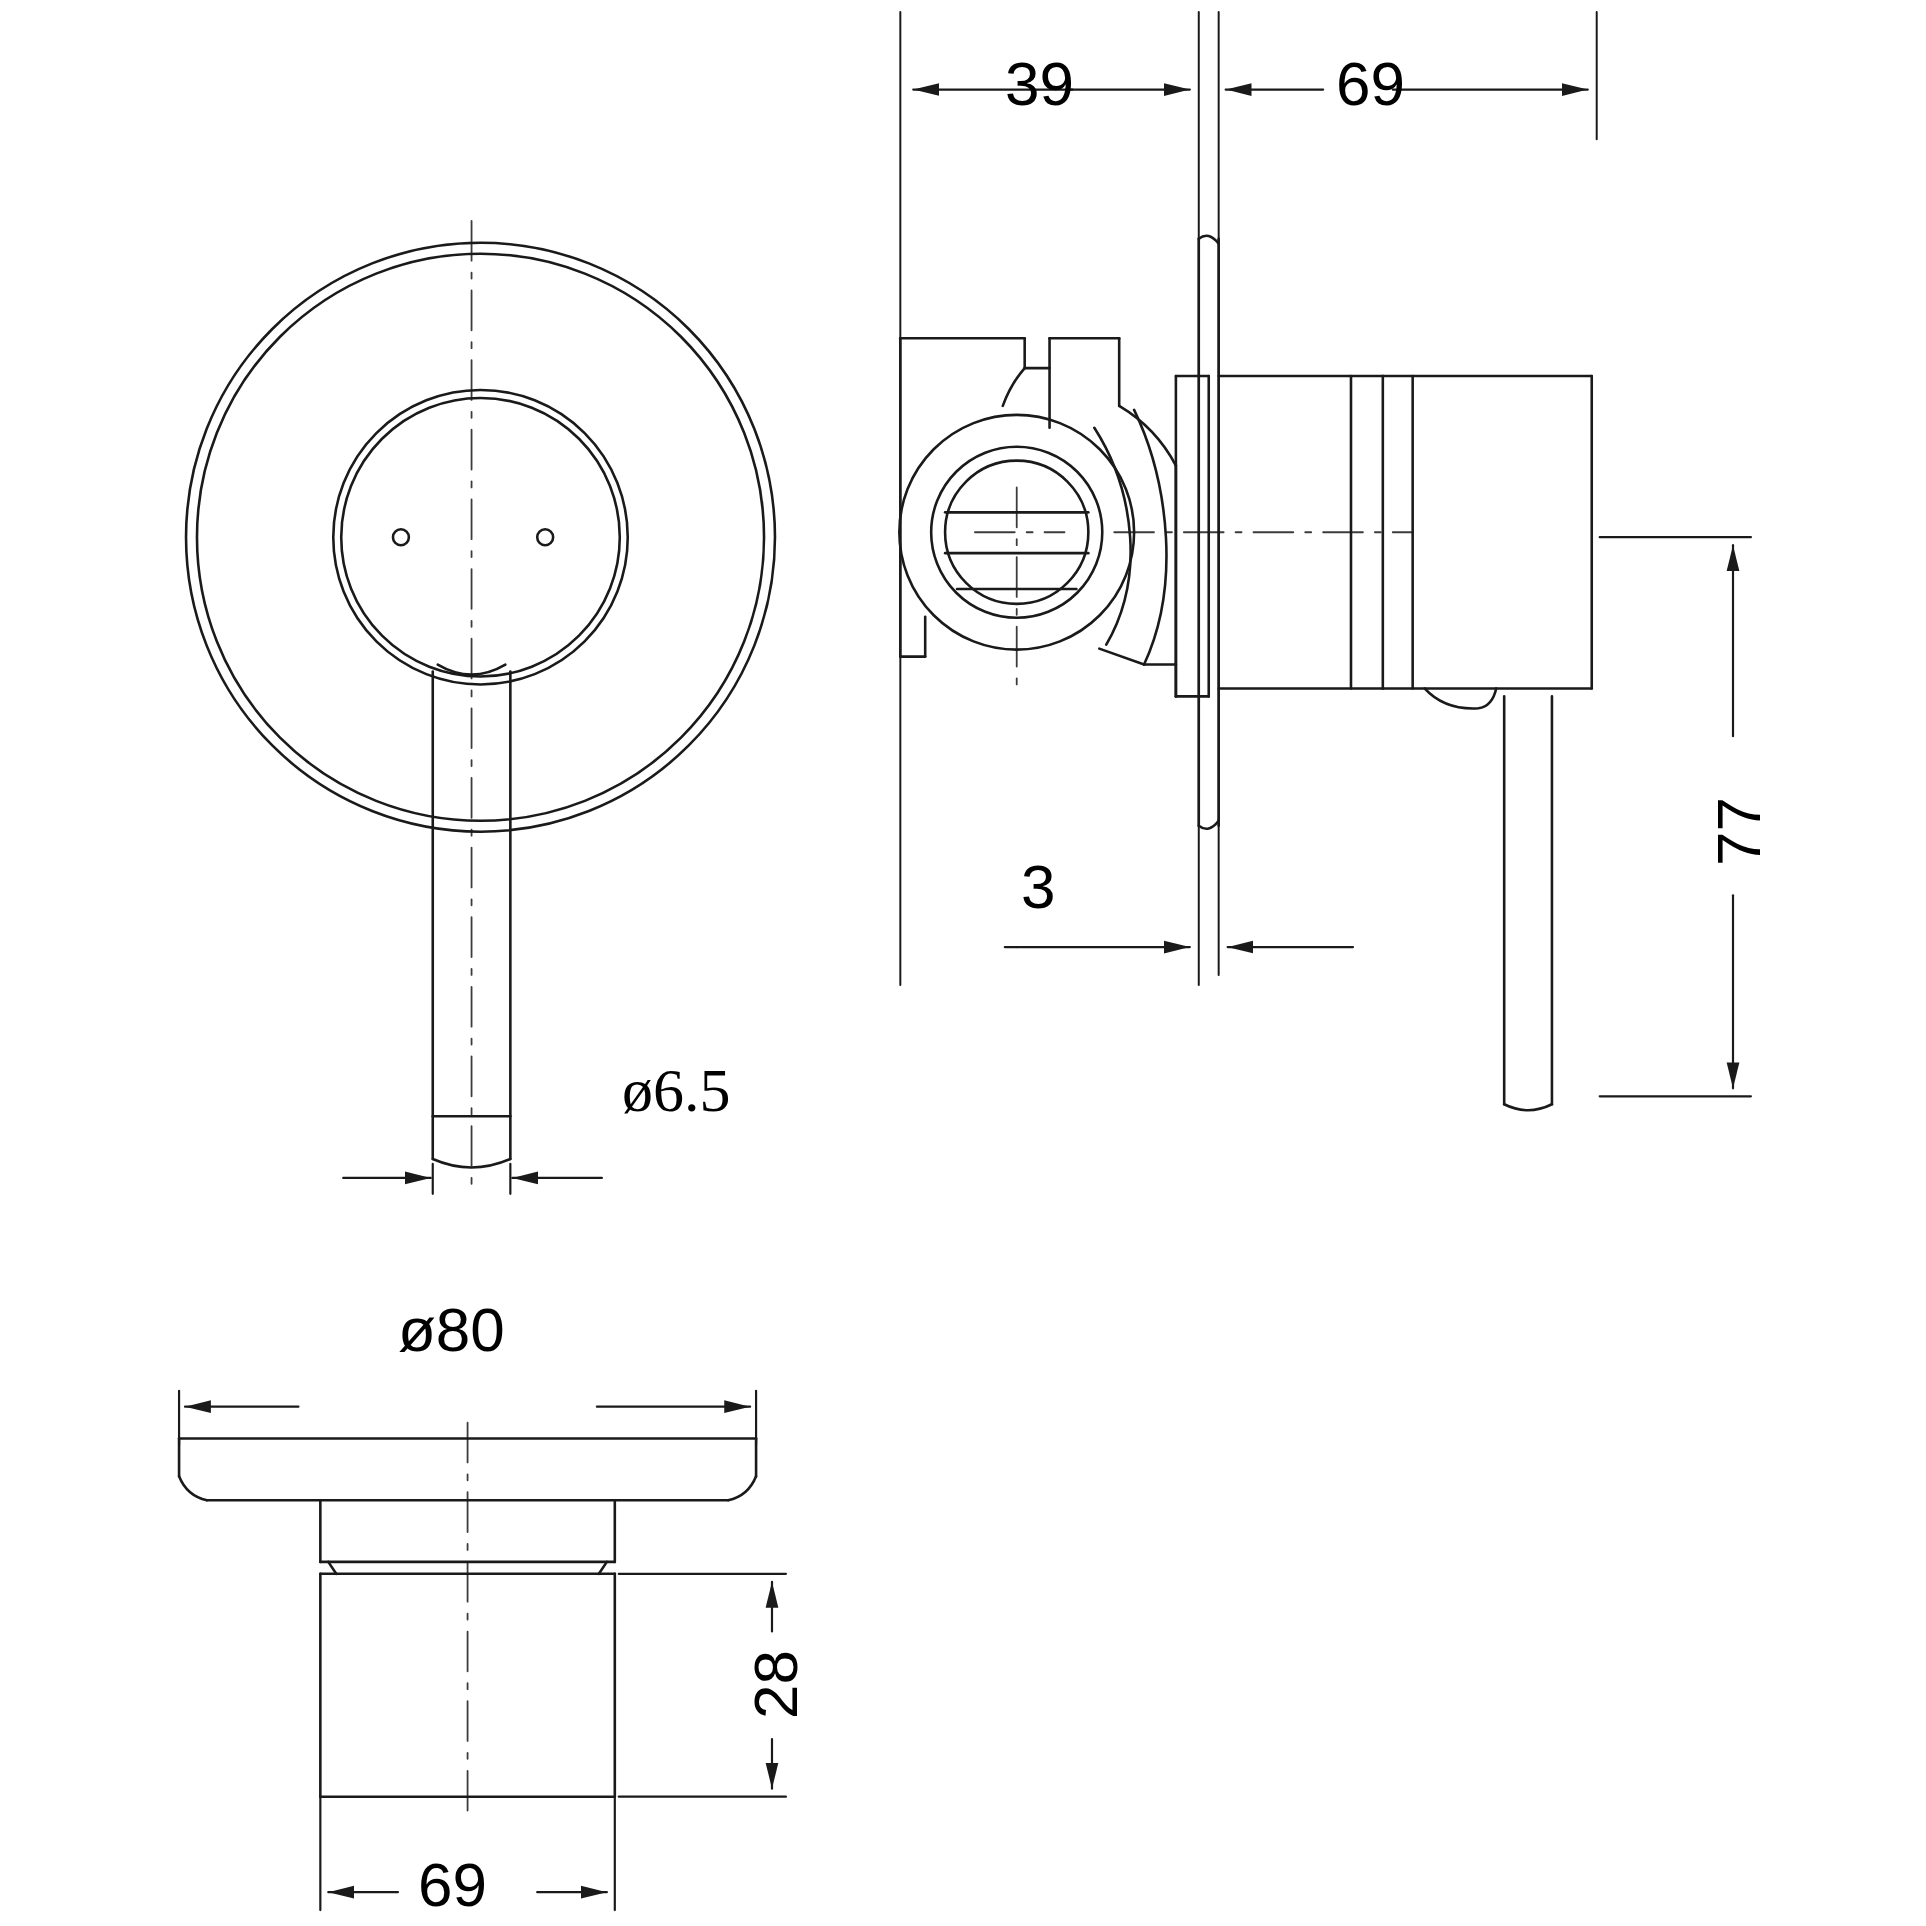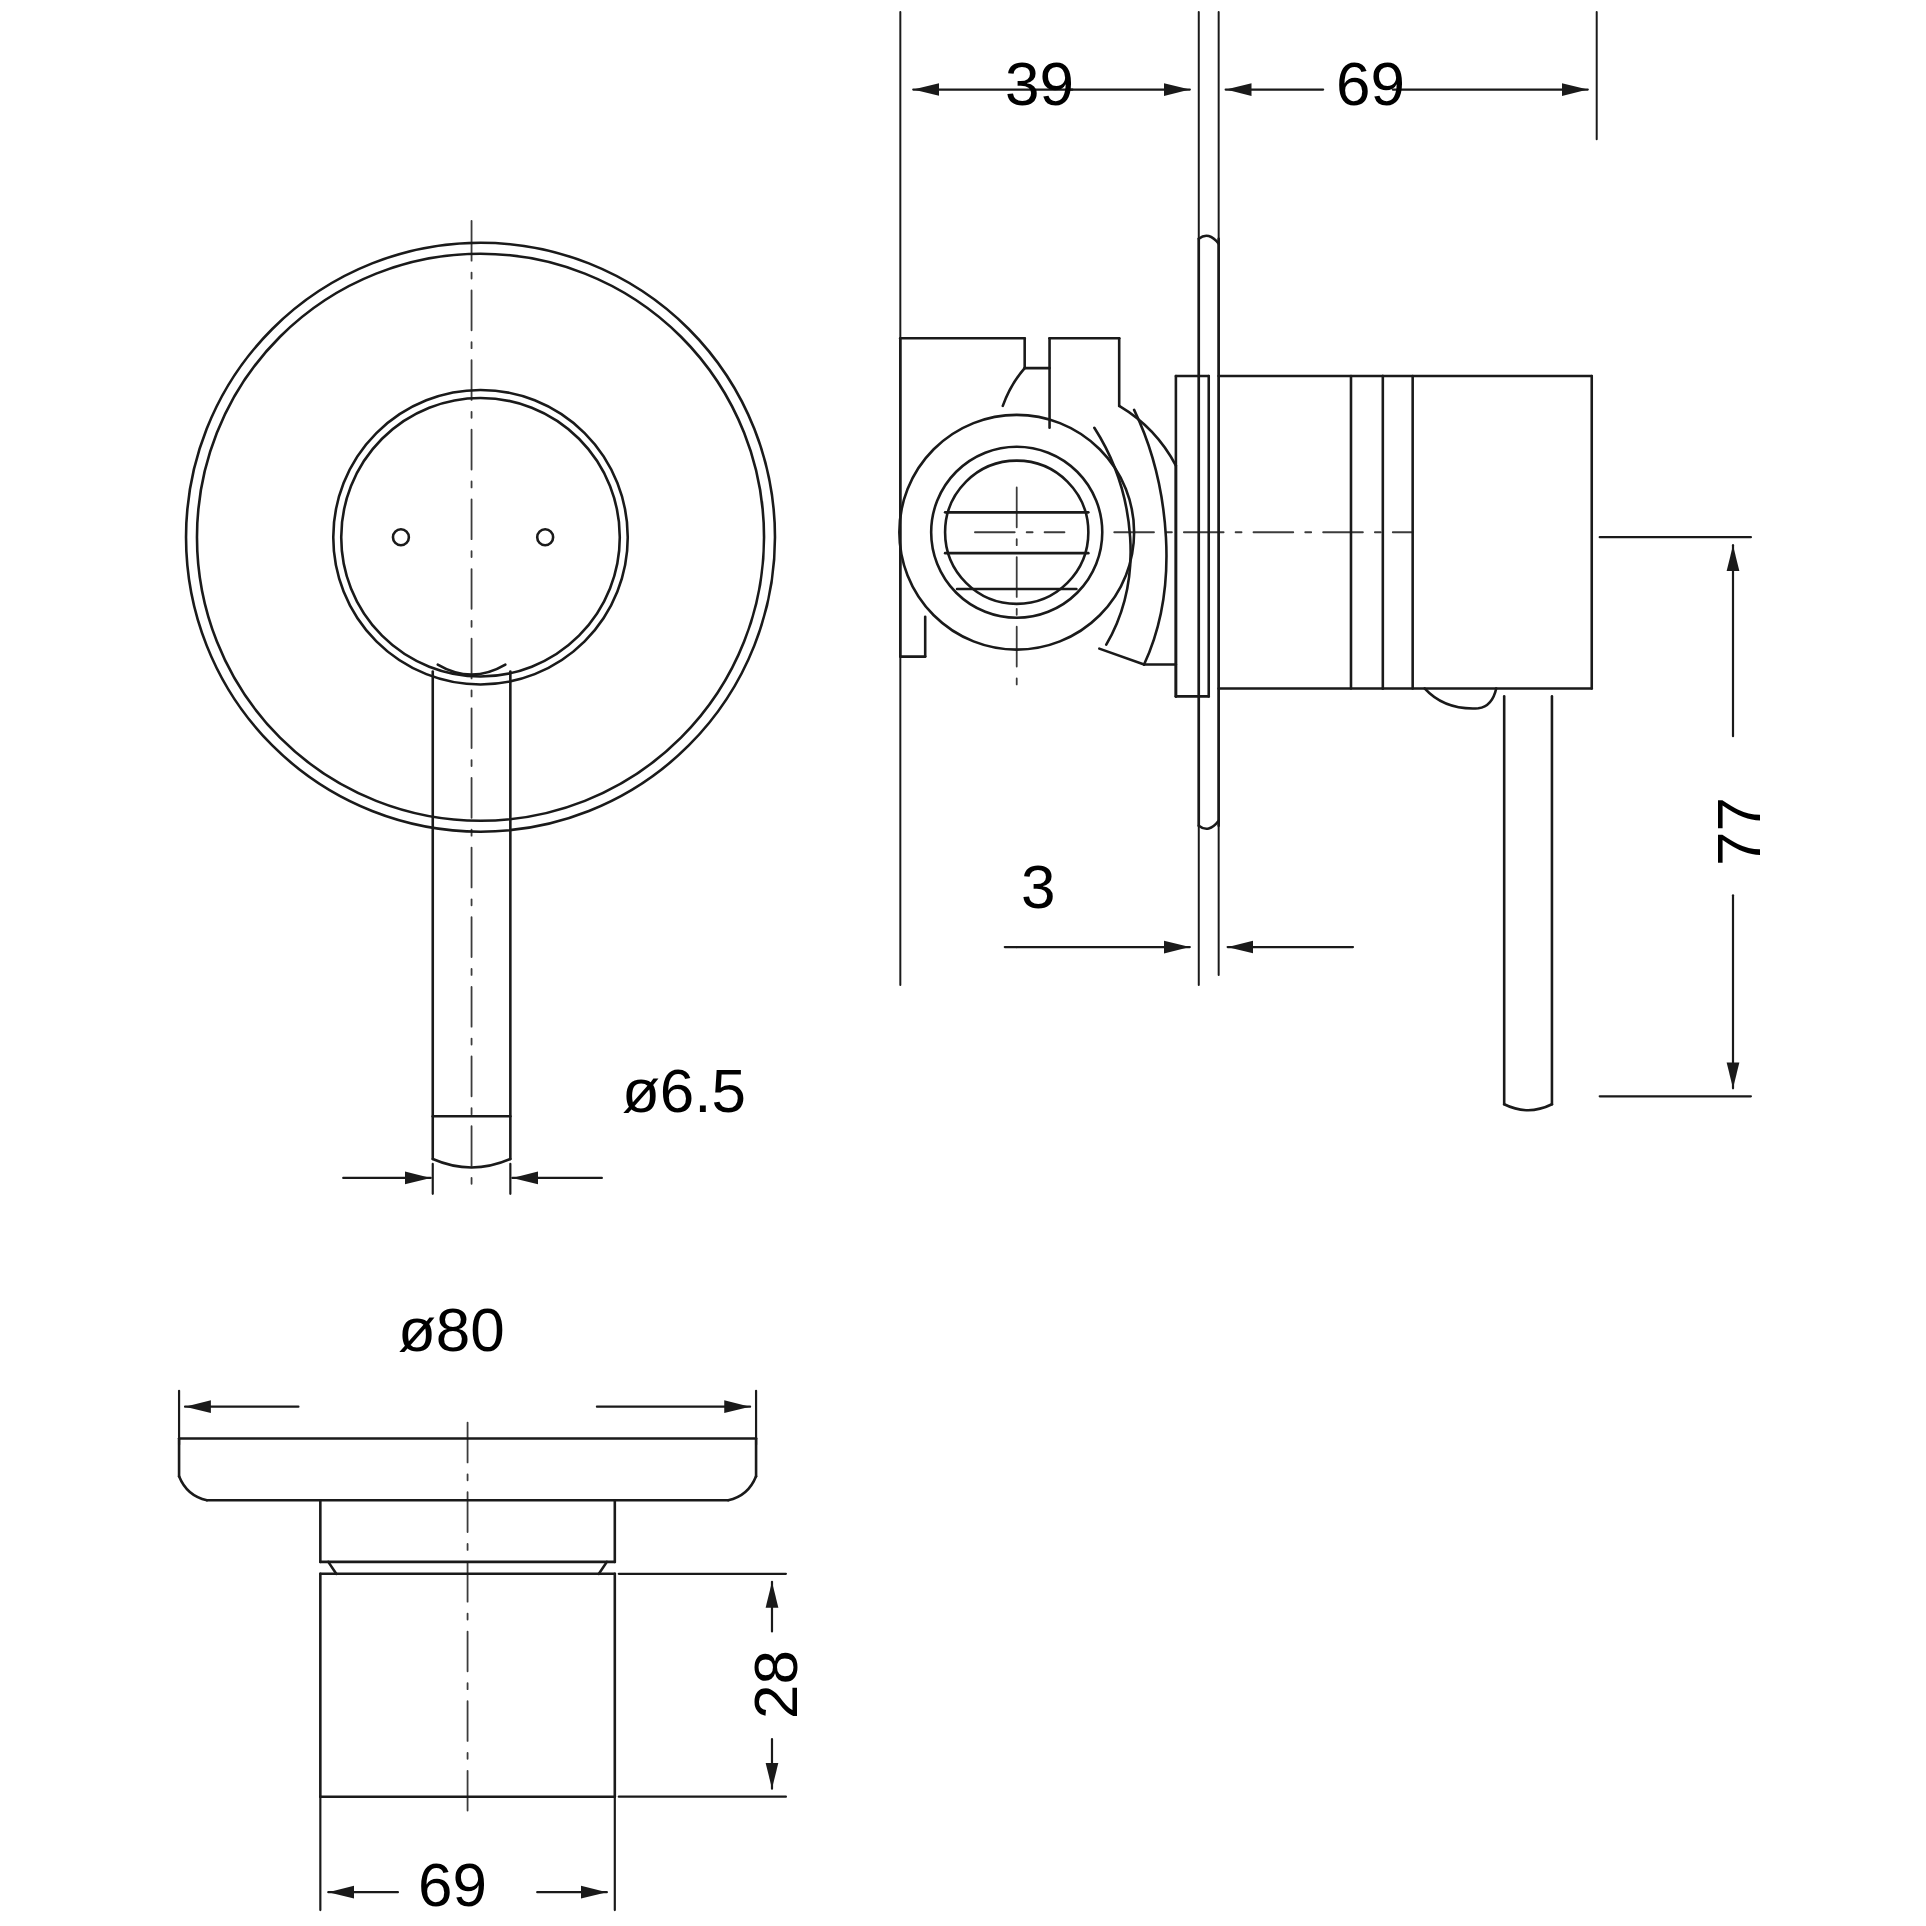--- a/index.html
+++ b/index.html
@@ -225,21 +225,21 @@
   </svg>
 
   <div class="dimtext" style="left:1005px; top:48px;">39</div>
 
   <div class="dimtext" style="left:1336px; top:48px;">69</div>
 
   <div class="dimtext" style="left:1021px; top:851px;">3</div>
 
   <div class="dimtext vert" style="left:1703px; top:866px;">77</div>
 
-  <div class="dimtext" style="left:622px; top:1055px;">ø6.5</div>
+  <div class="dimtext" style="left:622px; top:1055px;font-family:Liberation Serif, serif;">ø6.5</div>
 
   <div class="dimtext" style="left:398px; top:1294px;text-align:center;">ø80</div>
 
   <div class="dimtext vert" style="left:740px; top:1719px;">28</div>
 
   <div class="dimtext" style="left:418px; top:1849px;">69</div>
 
 </div>
 
 

